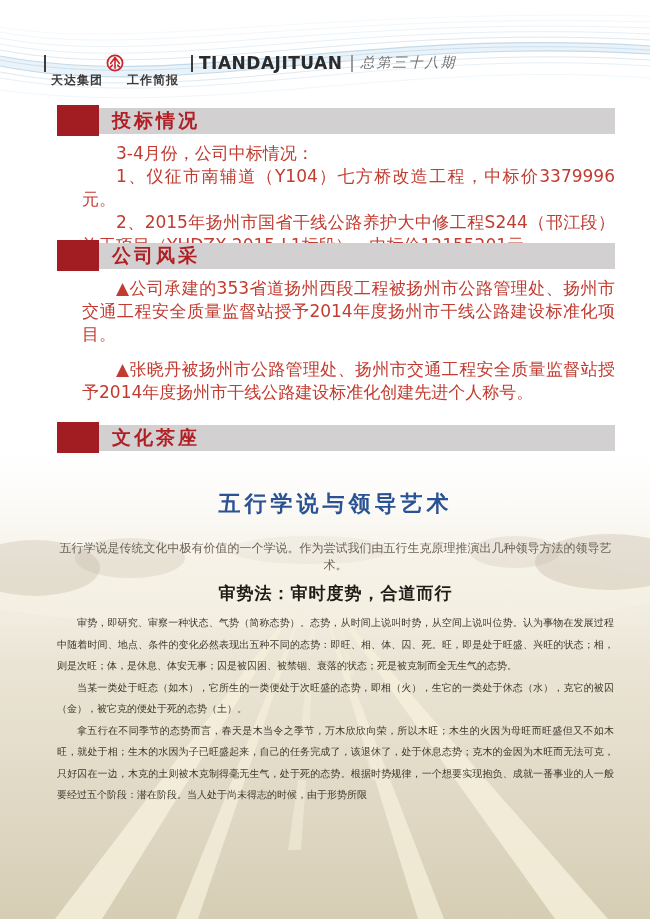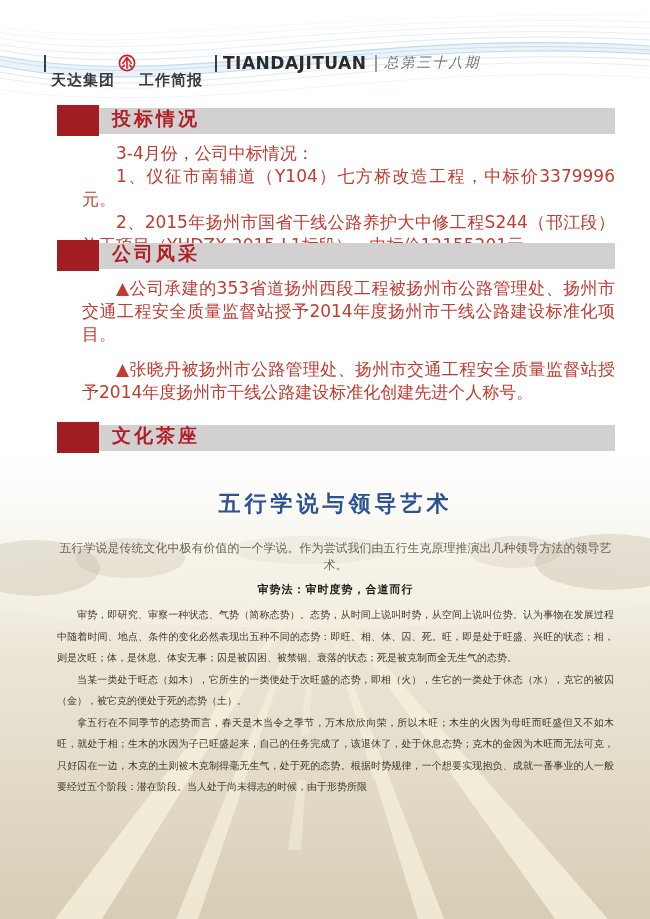--- a/index.html
+++ b/index.html
@@ -14,33 +14,33 @@
   
   .masthead{
     position:absolute;top:52px;left:44px;height:22px;
     display:flex;align-items:center;white-space:nowrap;z-index:5;
   }
   .m-divider{width:2px;height:17px;background:#3c3c3c;margin:0 5px 0 0;}
   .m-divider.light{background:#9a9a9a;margin:0 8px;}
   .m-divider.mid{background:#3c3c3c;margin:0 6px 0 12px;}
   .m-org,.m-bulletin{
     font-family:"DejaVu Serif",serif;font-weight:bold;
-    font-size:15px;color:#3a3a3a;letter-spacing:1px;margin-top:34px;
+    font-size:12px;color:#3a3a3a;letter-spacing:1px;margin-top:34px;
   }
   .m-logo{margin:0 3px;}
   .m-pinyin{font-weight:bold;font-size:17px;color:#2b2b2b;letter-spacing:.5px;}
   .m-issue{font-family:"DejaVu Serif",serif;font-style:italic;
     font-size:14px;color:#707070;letter-spacing:2px;}
 
   
   .sec{position:absolute;left:57px;width:558px;height:26px;background:#d2d0d1;z-index:4;}
   .sec .block{position:absolute;left:0;top:-3px;width:42px;height:31px;background:#a21d22;}
   .sec .t{
     position:absolute;left:55px;top:0;line-height:25px;
-    font-family:Liberation Mono, monospace;font-weight:bold;
+    font-family:Liberation Serif, serif;font-weight:bold;
     font-size:19px;color:#b01f24;letter-spacing:3px;
   }
   .sec1{top:108px;} .sec2{top:243px;} .sec3{top:425px;}
 
   
   .redbody{
     position:absolute;left:82px;width:533px;z-index:4;
     color:#c23b30;font-size:17px;line-height:23px;text-align:justify;
   }
   .redbody p{margin:0;text-indent:2em;}
@@ -51,21 +51,21 @@
   
   .article{position:absolute;top:489px;left:57px;width:557px;z-index:4;}
   .article .title{
     text-align:center;font-family:"DejaVu Serif",serif;font-weight:bold;
     font-size:22px;color:#2b5394;letter-spacing:4px;margin:0 0 21px 0;
   }
   .article .intro{
     text-align:center;font-size:12px;color:#6b6254;margin:0 0 8px 0;
   }
   .article .subtitle{
-    text-align:center;font-weight:bold;font-size:11px;color:#1f1c17;
+    text-align:center;font-weight:bold;font-size:17px;color:#1f1c17;
     letter-spacing:1px;margin:0 0 7px 0;
   }
   .article .para{
     margin:0;text-indent:2em;text-align:justify;
     font-size:10px;line-height:21.5px;color:#3f382e;
   }
 </style>
 </head>
 <body>
 

